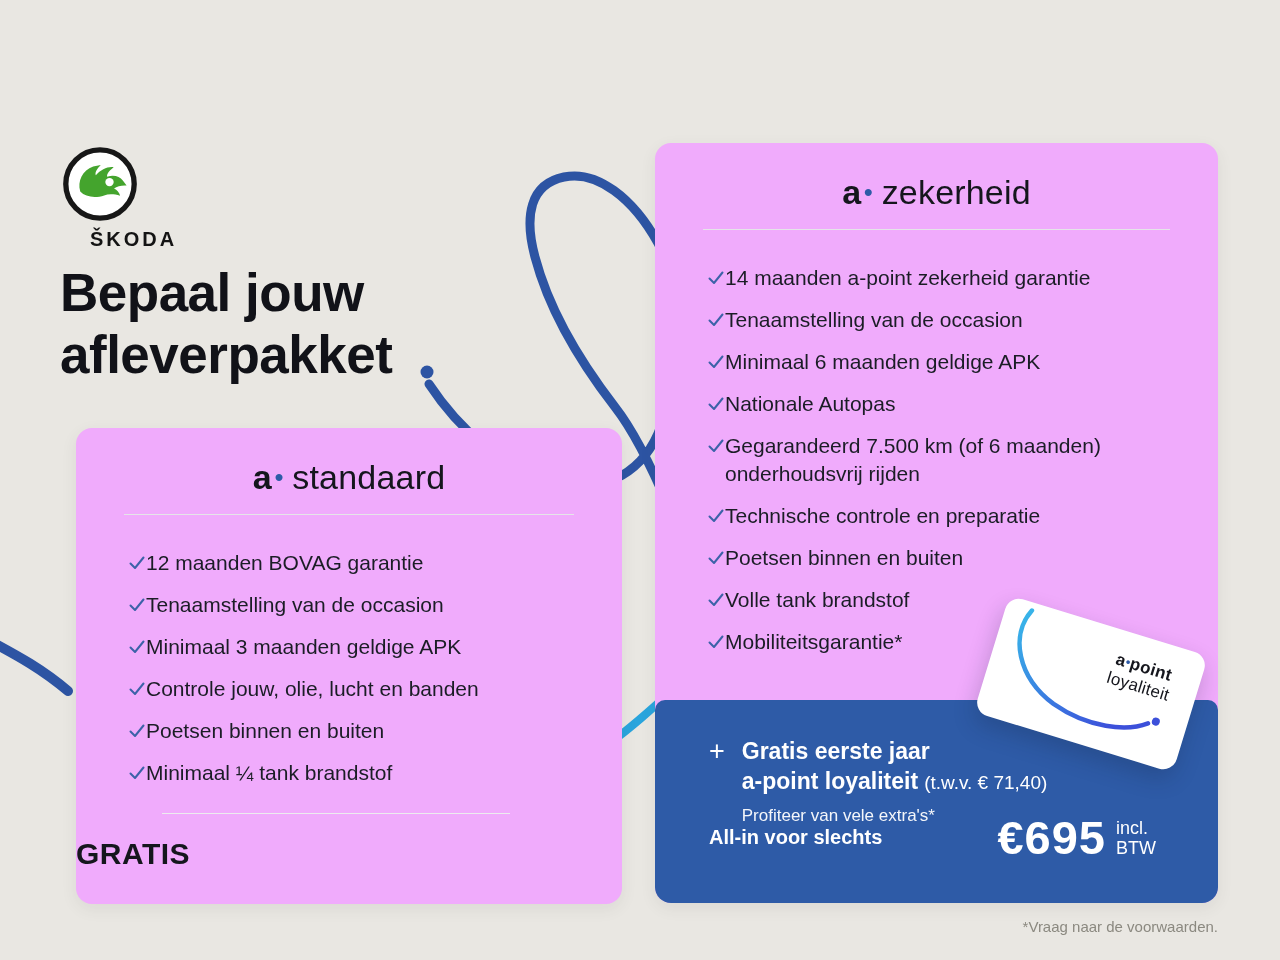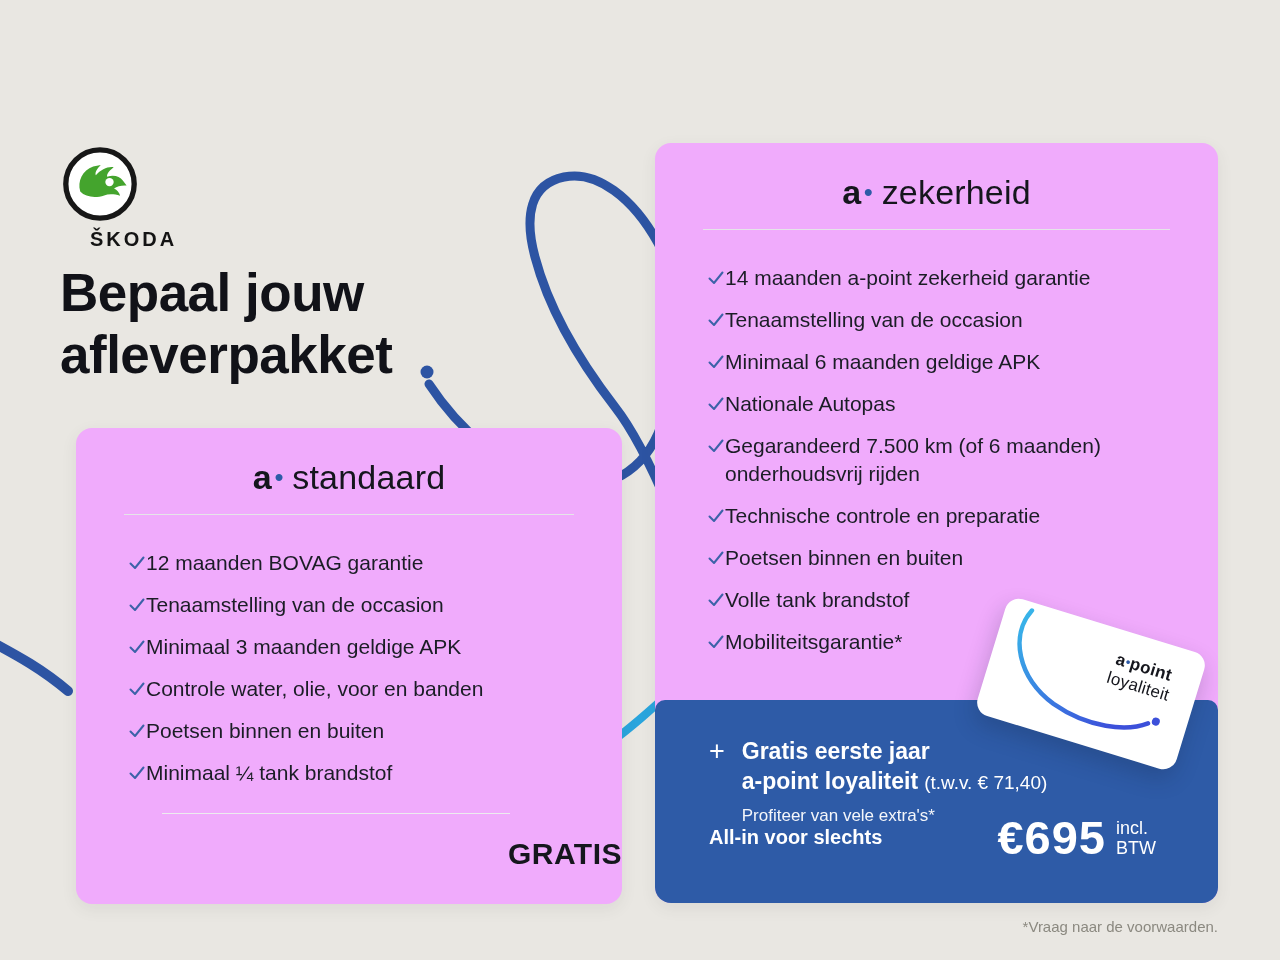--- a/index.html
+++ b/index.html
@@ -32,21 +32,21 @@
   .card-header .a { font-weight:700; }
   .card-header .dot { color:#2d5ba7; font-weight:700; font-size:0.72em; vertical-align:0.12em; margin:0 9px 0 3px; }
   .card-header .name { font-weight:400; letter-spacing:0.2px; }
   .divider { margin:17px 48px 0; border-top:1px solid #e5e5e8; }
 
   ul.checklist { list-style:none; margin:34px 0 0; padding:0 34px 0 52px; display:flex; flex-direction:column; gap:14px; }
   ul.checklist li { display:flex; font-size:21px; line-height:28px; color:#1b1d26; }
   .check-icon { flex:none; width:18px; height:18px; margin-top:5px; }
 
   .divider-short { margin:26px 112px 0 86px; border-top:1px solid #ececef; }
-  .gratis { margin-top:23px; text-align:right; font-size:30px; font-weight:700; letter-spacing:0.5px; color:#15161d; }
+  .gratis { margin-top:23px; text-align:left; font-size:30px; font-weight:700; letter-spacing:0.5px; color:#15161d; }
 
   
   .blue-panel {
     position:absolute; left:0; right:0; bottom:0; top:557px;
     background:#2e5ba7; border-radius:10px 10px 16px 16px; color:#ffffff;
   }
   .promo { position:absolute; top:36px; left:54px; display:flex; gap:17px; }
   .promo .plus { font-size:27px; line-height:31px; font-weight:400; }
   .promo-line1 { font-size:23px; line-height:31px; font-weight:700; }
   .promo-line2 { font-size:23px; line-height:29px; font-weight:700; }
@@ -130,21 +130,21 @@
         <li>
         <svg class="check-icon" viewBox="0 0 18 18">
           <path d="M2.5 9.5 L7 14 L15.5 3.5" fill="none" stroke="#3c62a8" stroke-width="2" stroke-linecap="round" stroke-linejoin="round"></path>
         </svg>
         <span>Minimaal 3 maanden geldige APK</span>
       </li>
         <li>
         <svg class="check-icon" viewBox="0 0 18 18">
           <path d="M2.5 9.5 L7 14 L15.5 3.5" fill="none" stroke="#3c62a8" stroke-width="2" stroke-linecap="round" stroke-linejoin="round"></path>
         </svg>
-        <span>Controle water, olie, voor en banden</span>
+        <span>Controle jouw, olie, lucht en banden</span>
       </li>
         <li>
         <svg class="check-icon" viewBox="0 0 18 18">
           <path d="M2.5 9.5 L7 14 L15.5 3.5" fill="none" stroke="#3c62a8" stroke-width="2" stroke-linecap="round" stroke-linejoin="round"></path>
         </svg>
         <span>Poetsen binnen en buiten</span>
       </li>
         <li>
         <svg class="check-icon" viewBox="0 0 18 18">
           <path d="M2.5 9.5 L7 14 L15.5 3.5" fill="none" stroke="#3c62a8" stroke-width="2" stroke-linecap="round" stroke-linejoin="round"></path>

